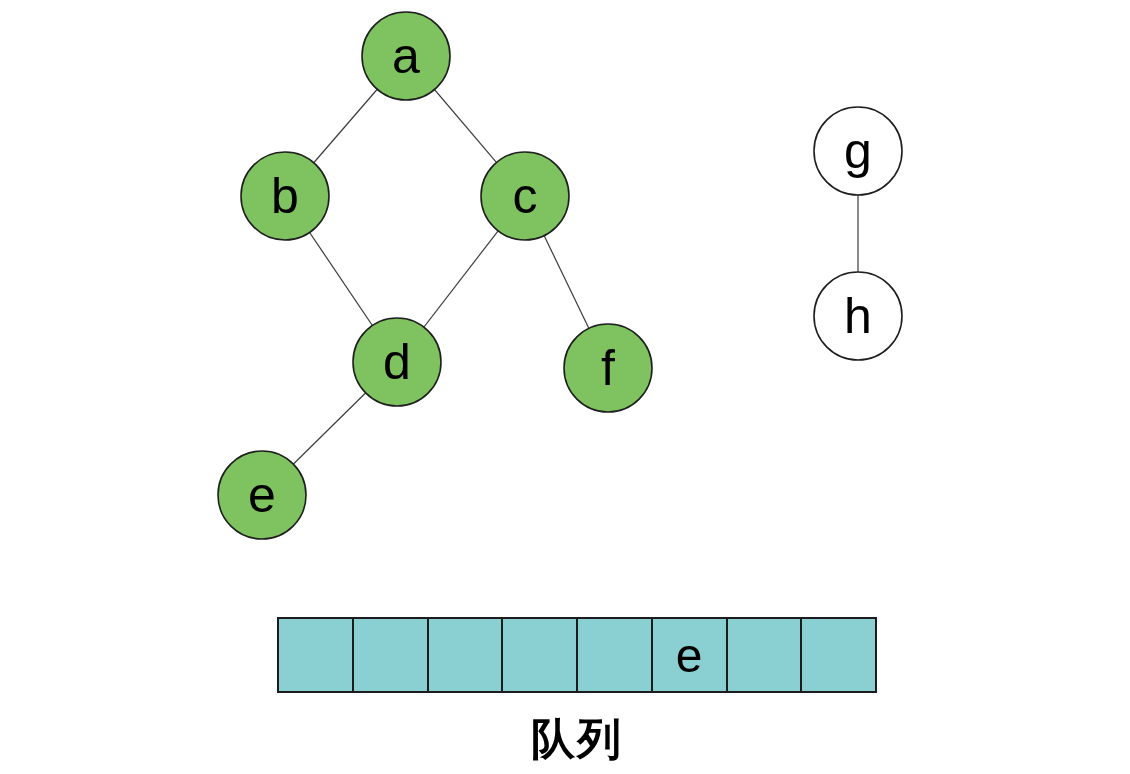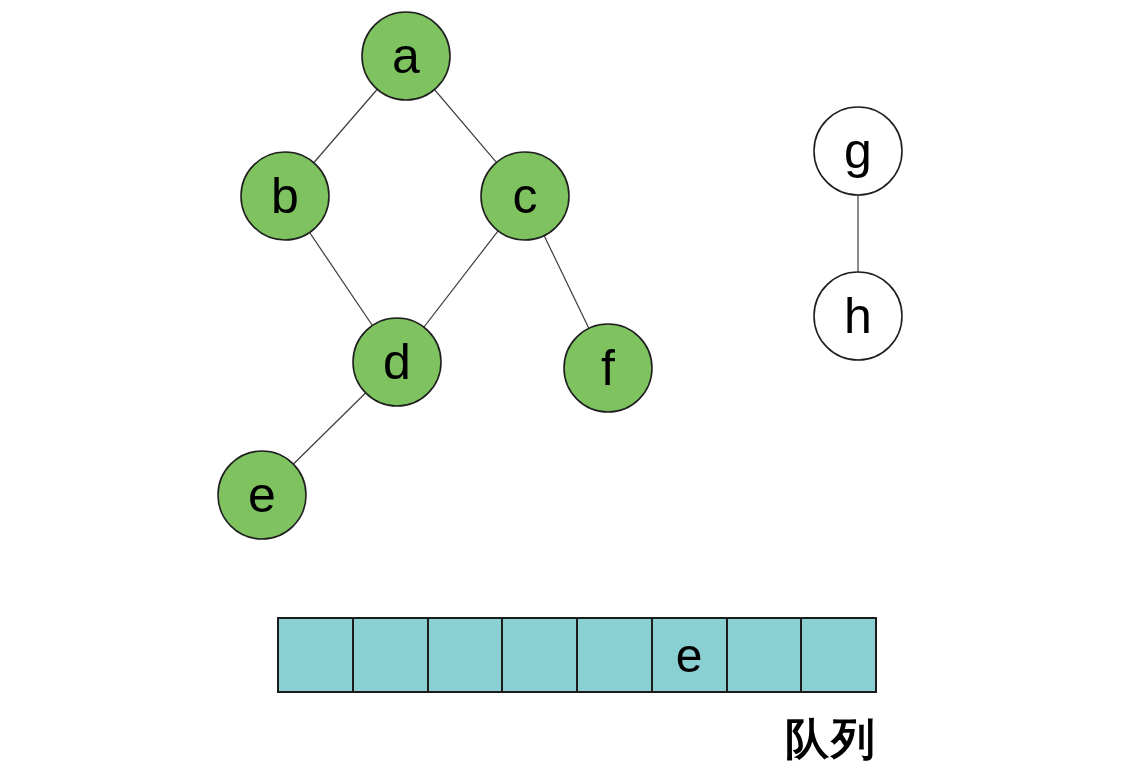--- a/index.html
+++ b/index.html
@@ -55,21 +55,21 @@
     color: #000000;
   }
   .qcell:first-child {
     margin-left: 0;
   }
   .queue-label {
     position: absolute;
     left: 277px;
     top: 710px;
     width: 600px;
-    text-align: right;
+    text-align: center;
     font-family: Liberation Mono, monospace;
     font-weight: bold;
     font-size: 44px;
     color: #000000;
     letter-spacing: 2px;
   }
 </style>
 </head>
 <body>
 

